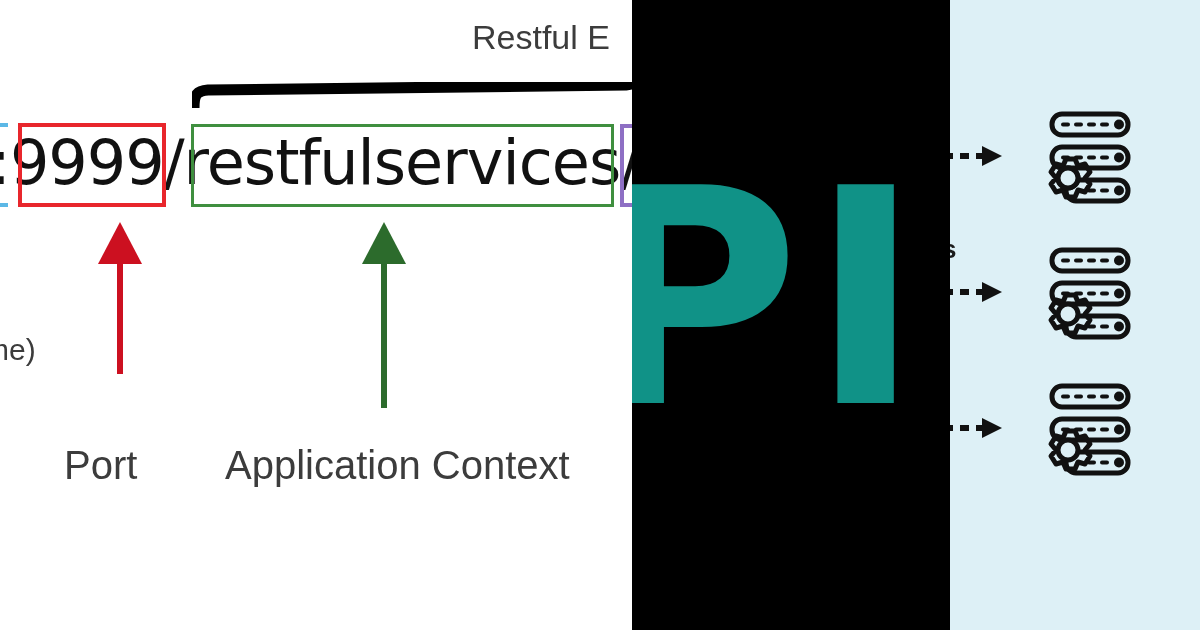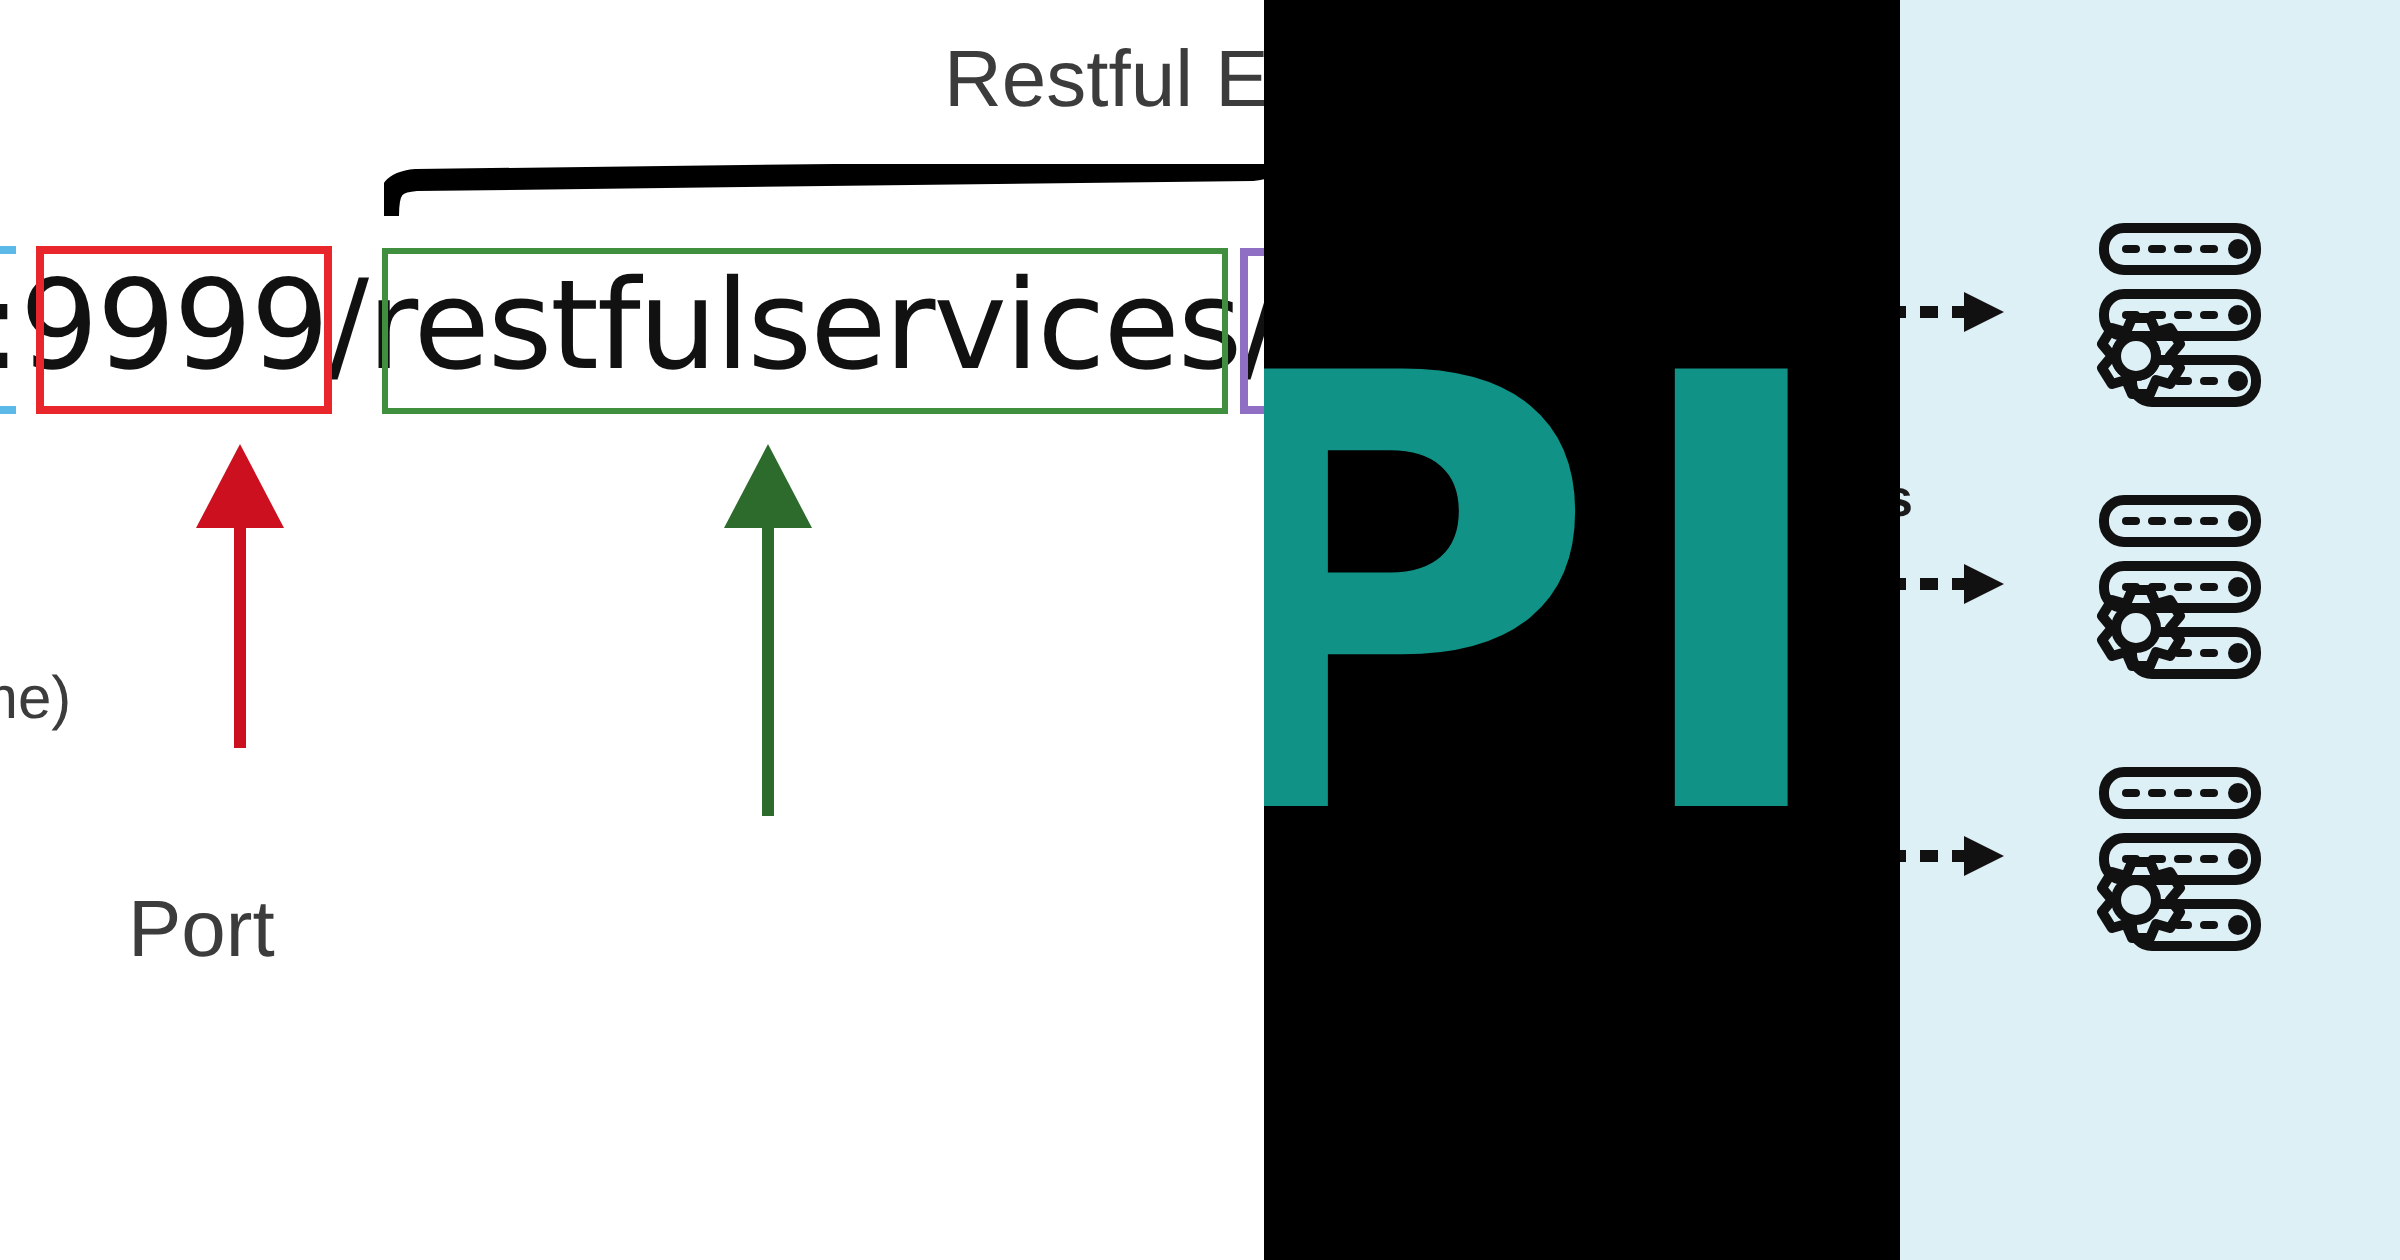--- a/index.html
+++ b/index.html
@@ -12,21 +12,21 @@
 
   
   #panel-url{
     position:absolute;left:0;top:0;width:632px;height:630px;
     background:#ffffff;overflow:hidden;
   }
 
   
   .top-caption{
     position:absolute;left:472px;top:18px;
-    font-size:40px;color:#3c3c3c;white-space:nowrap;
+    font-size:34px;color:#3c3c3c;white-space:nowrap;
     letter-spacing:0px;
   }
 
   
   .brace{
     position:absolute;left:192px;top:82px;width:452px;height:26px;
   }
 
   
   .url-row{
@@ -125,20 +125,21 @@
       <div class="arrow-head"></div>
         <div class="arrow-stem"></div>
     </div>
     <div class="arrow a-ctx">
       <div class="arrow-head"></div>
         <div class="arrow-stem"></div>
     </div>
 
     <div class="axlabel lbl-host">me)</div>
     <div class="axlabel lbl-port">Port</div>
+    <div class="axlabel lbl-ctx">Application Context</div>
     <div class="axlabel lbl-ver">Ve</div>
   </div>
 
   <div id="panel-black">
     <div class="api-word">PI</div>
   </div>
 
   <div id="panel-servers">
 
     <div class="srv-row srv-r1">

